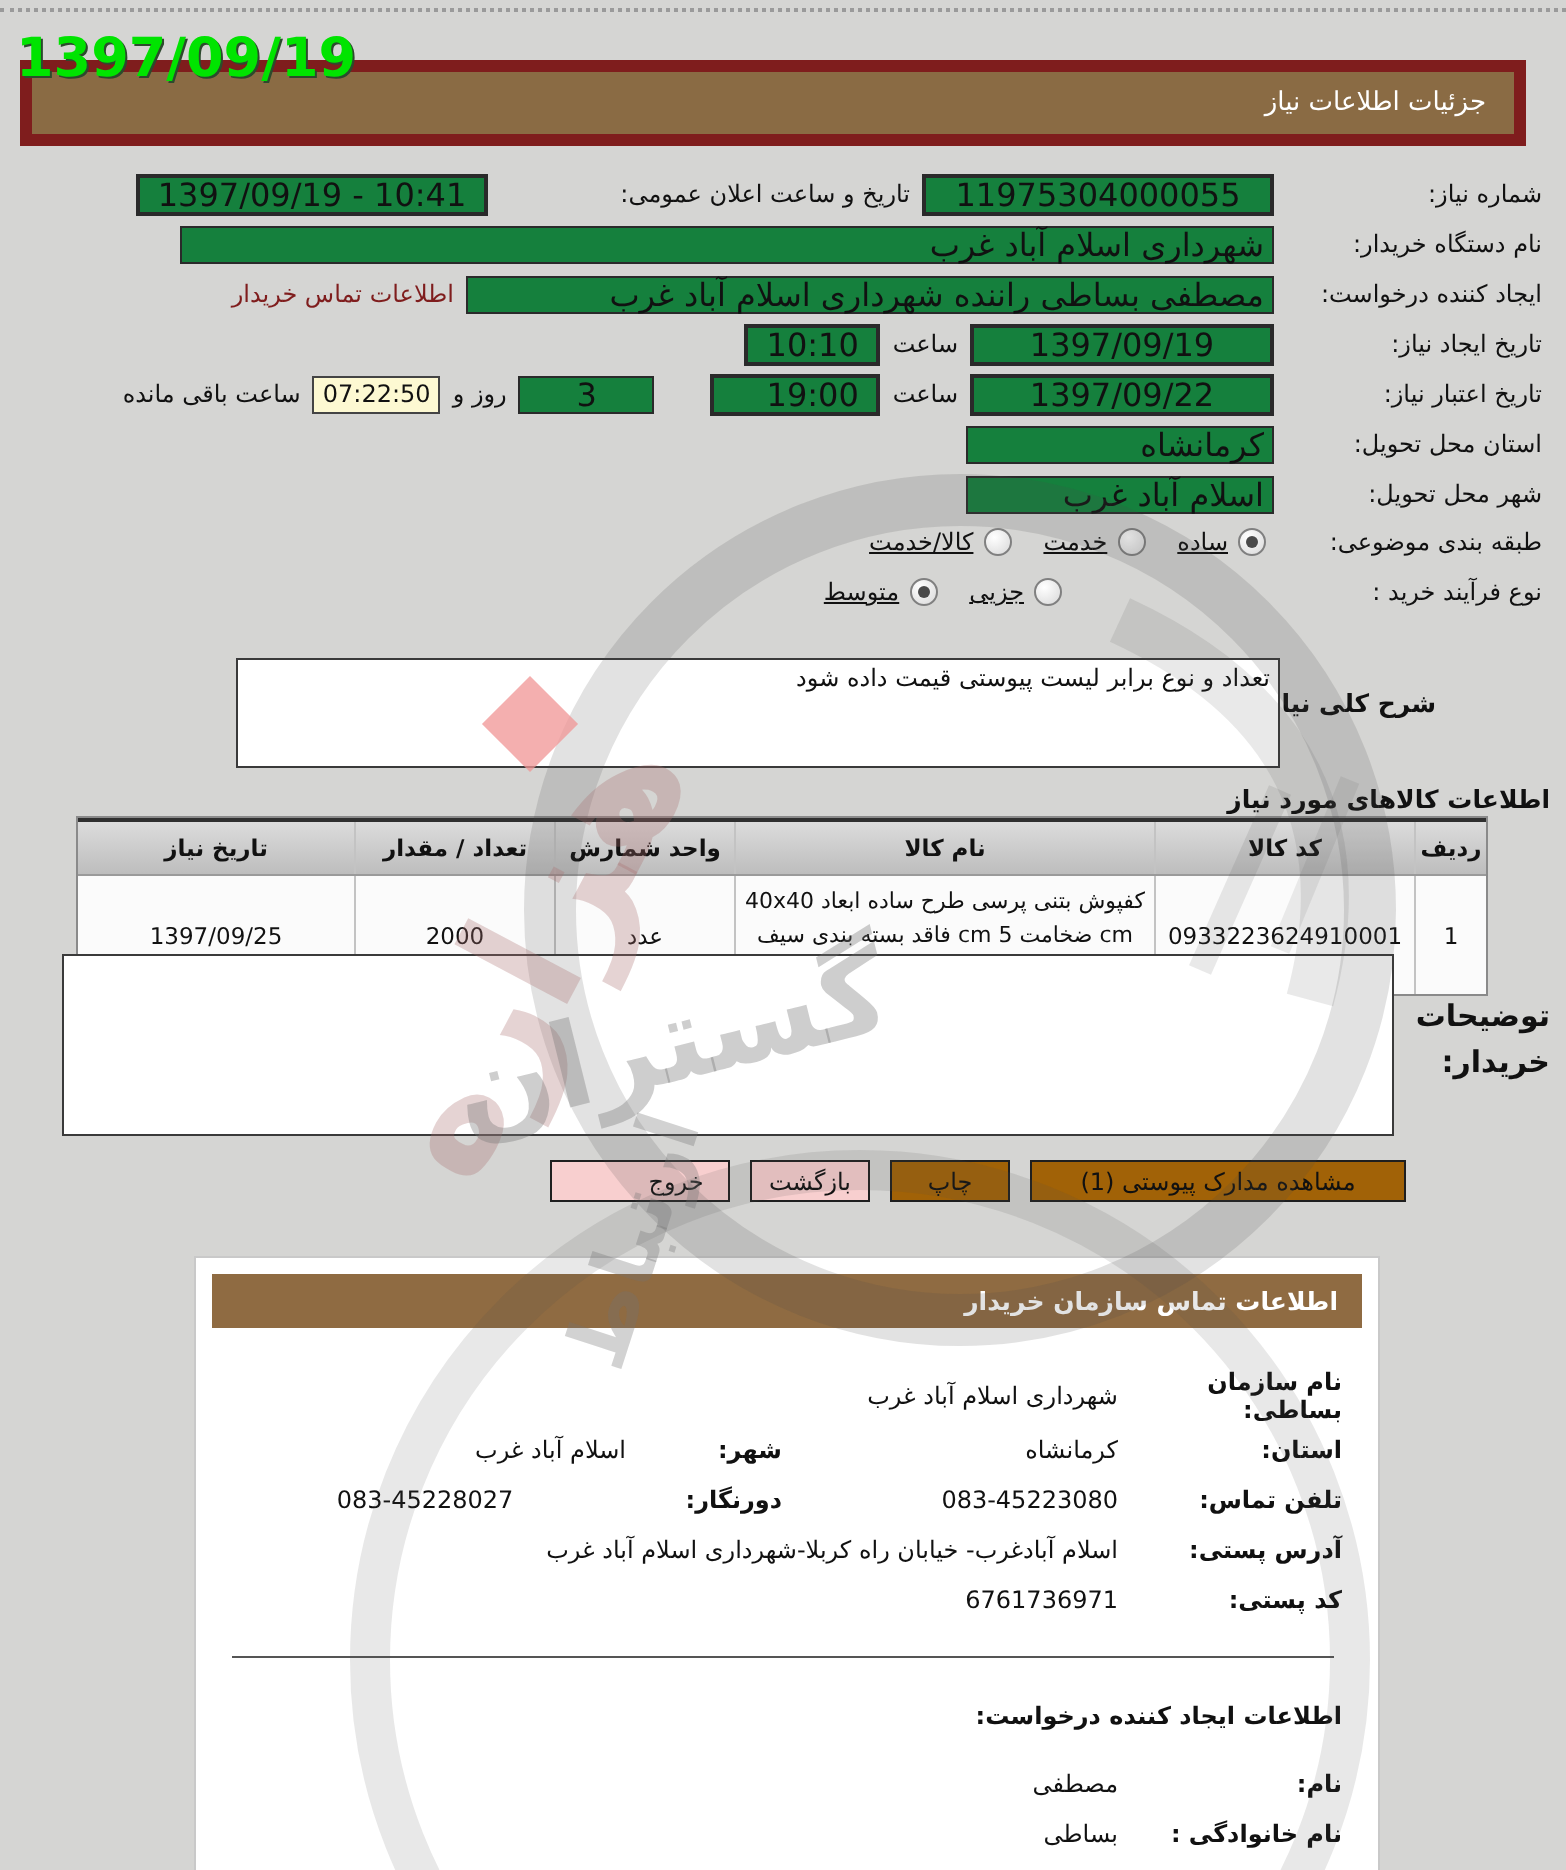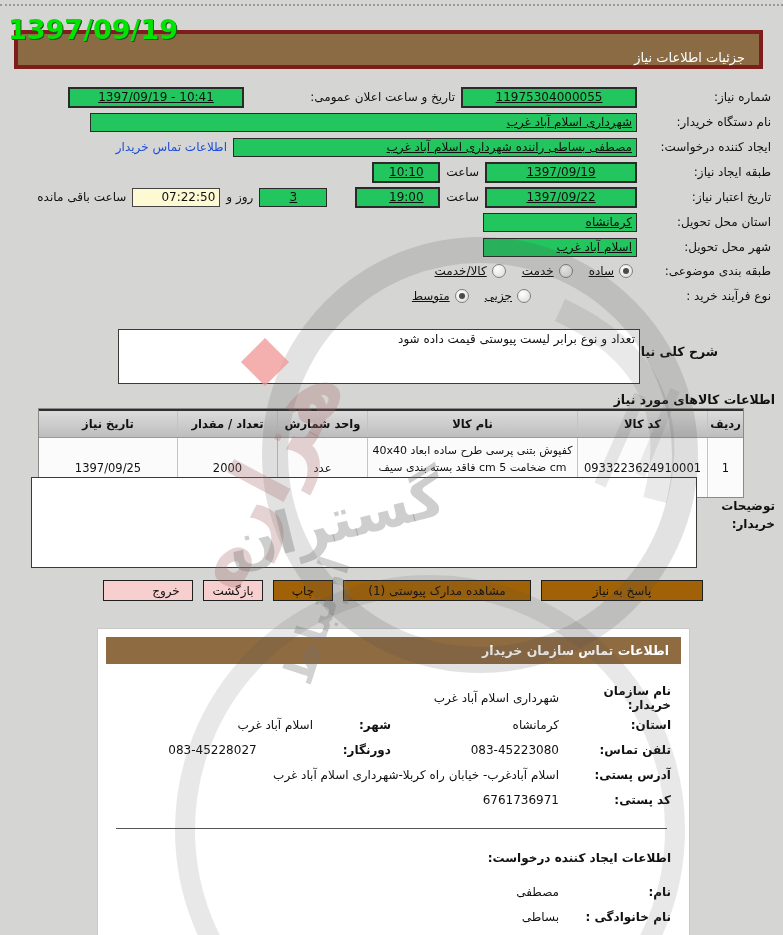--- a/index.html
+++ b/index.html
@@ -1,30 +1,30 @@
 <!DOCTYPE html>
 <html lang="fa" dir="rtl"><head>
 <meta charset="utf-8">
 <style>
   html,body{margin:0;padding:0;background:#d5d5d3;}
   body{font-family:"DejaVu Sans","Liberation Sans",sans-serif;color:#111;}
   .screen{position:relative;width:783px;height:935px;overflow:hidden;background:#d5d5d3;direction:rtl;}
   .topdots{position:absolute;top:4px;left:0;right:0;border-top:2px dotted #9a9a9a;}
-  .mainbar{position:absolute;top:30px;right:20px;width:741px;height:31px;background:#8a6b44;border:4px solid #7f1d1d;display:flex;align-items:flex-end;z-index:2;}
+  .mainbar{position:absolute;top:30px;right:20px;width:741px;height:31px;background:#8a6b44;border:6px solid #7f1d1d;display:flex;align-items:center;z-index:2;}
   .mainbar .t{color:#fff;font-size:13px;padding-right:14px;}
   .greendate{position:absolute;top:14px;right:633px;left:8px;font-size:27px;font-weight:bold;color:#00e400;z-index:3;direction:ltr;text-align:left;text-shadow:1px 1px 0 #2d4a2d;white-space:nowrap;}
   .row{position:absolute;right:12px;left:6px;height:20px;display:flex;align-items:center;gap:6px;font-size:12px;z-index:2;}
   .lbl{width:128px;flex:none;text-align:right;}
   .lbl2{width:205px;flex:none;text-align:right;}
-  .inp{height:17px;background:#22c55e;border:1px solid #2a2a2a;font-size:12px;display:flex;align-items:center;justify-content:center;flex:none;box-sizing:content-box;text-decoration:underline;}
+  .inp{height:17px;background:#15803d;border:1px solid #2a2a2a;font-size:16px;display:flex;align-items:center;justify-content:center;flex:none;box-sizing:content-box;}
   .inp.bold-border{border-width:2px;}
   .inp.rtl-text{justify-content:flex-start;padding-right:4px;}
   .ltr{direction:ltr;unicode-bidi:isolate;}
-  .link{color:#1d4ed8;cursor:pointer;white-space:nowrap;}
-  .countdown{height:17px;width:62px;background:#fdf9d2;border:1px solid #444;font-size:12px;display:flex;align-items:center;justify-content:center;flex:none;padding-left:24px;}
+  .link{color:#7f1d1d;cursor:pointer;white-space:nowrap;}
+  .countdown{height:17px;width:62px;background:#fdf9d2;border:1px solid #444;font-size:12px;display:flex;align-items:center;justify-content:center;flex:none;}
   .radio{width:12px;height:12px;border-radius:50%;border:1px solid #808080;background:radial-gradient(circle at 35% 30%,#ffffff,#d8d8d8);flex:none;position:relative;}
   .radio.sel::after{content:"";position:absolute;inset:3px;border-radius:50%;background:#4a4a4a;}
   .opt{display:flex;align-items:center;gap:5px;text-decoration:underline;}
   .textarea{position:absolute;background:#fff;border:1px solid #3a3a3a;font-size:12px;padding:2px 4px;z-index:2;overflow:hidden;}
   .sectitle{position:absolute;font-weight:bold;font-size:12.5px;z-index:2;}
   .goods{position:absolute;top:408px;right:39px;width:704px;border:1px solid #8a8a8a;z-index:2;background:#fff;}
   .goods .grid{display:grid;grid-template-columns:36px 130px 1fr 90px 100px 138px;}
   .goods .h{background:linear-gradient(#dcdcdc,#bdbdbd);border-top:2px solid #2f2f2f;border-bottom:1px solid #9a9a9a;}
   .goods .h .c{font-weight:bold;}
   .goods .c{border-left:1px solid #c3c3c3;padding:4px 3px;font-size:11.5px;display:flex;align-items:center;justify-content:center;text-align:center;min-height:18px;}
@@ -39,21 +39,21 @@
   .panelbar{margin:8px 8px 0 8px;height:27px;background:#8f6b42;color:#fff;font-weight:bold;font-size:12.5px;display:flex;align-items:center;padding-right:12px;}
   .pcontent{padding:20px 18px 0 14px;font-size:12px;}
   .prow{display:grid;grid-template-columns:112px 168px 78px 1fr;align-items:center;min-height:25px;}
   .prow .pl{font-weight:bold;}
   .prow .span3{grid-column:2 / 5;}
   .panel hr{border:none;border-top:1px solid #555;margin:16px 4px 0 4px;}
   .ctitle{font-weight:bold;margin-top:22px;font-size:12px;}
   .crow{display:grid;grid-template-columns:112px 1fr;align-items:center;min-height:25px;}
   .crow .pl{font-weight:bold;}
   .wm{position:absolute;inset:0;z-index:40;pointer-events:none;}
-  .noteslbl{position:absolute;right:8px;top:497px;width:72px;font-weight:bold;font-size:12px;line-height:1.5;z-index:2;text-align:right;}
+  .noteslbl{position:absolute;right:8px;top:497px;width:72px;font-weight:bold;font-size:15px;line-height:1.5;z-index:2;text-align:right;}
 </style>
 </head>
 <body>
 
 <div class="screen">
 
   <div class="topdots"></div>
 
   <div class="mainbar">
     <span class="t">جزئیات اطلاعات نیاز</span>
@@ -72,21 +72,21 @@
     <span class="inp rtl-text" style="width:541px;">شهرداری اسلام آباد غرب</span>
   </div>
 
   <div class="row" style="top:137px;">
     <span class="lbl">ایجاد کننده درخواست:</span>
     <span class="inp rtl-text" style="width:398px;">مصطفی  بساطی راننده شهرداری اسلام آباد غرب</span>
     <span class="link">اطلاعات تماس خریدار</span>
   </div>
 
   <div class="row" style="top:162px;">
-    <span class="lbl">طبقه ایجاد نیاز:</span>
+    <span class="lbl">تاریخ ایجاد نیاز:</span>
     <span class="inp bold-border" style="width:148px;">1397/09/19</span>
     <span>ساعت</span>
     <span class="inp bold-border" style="width:64px;">10:10</span>
   </div>
 
   <div class="row" style="top:187px;">
     <span class="lbl">تاریخ اعتبار نیاز:</span>
     <span class="inp bold-border" style="width:148px;">1397/09/22</span>
     <span>ساعت</span>
     <span class="inp bold-border" style="width:64px;padding-left:17px;">19:00</span>
@@ -161,34 +161,33 @@
 
   <div class="noteslbl">
     <div>توضیحات</div>
     <div>خریدار:</div>
   </div>
   <div class="textarea" style="top:477px;right:86px;width:656px;height:85px;">
     <span></span>
   </div>
 
   <div class="btns">
-    <span class="btn green" style="width:160px;">پاسخ به نیاز</span>
     <span class="btn green" style="width:186px;">مشاهده مدارک پیوستی (1)</span>
     <span class="btn green" style="width:58px;">چاپ</span>
     <span class="btn pink" style="width:58px;">بازگشت</span>
     <span class="btn pink" style="width:52px;padding-left:36px;">خروج</span>
   </div>
 
   <div class="panel">
     <div class="panelbar">
       <span>اطلاعات تماس سازمان خریدار</span>
     </div>
     <div class="pcontent">
       <div class="prow">
-        <span class="pl">نام سازمان خریدار:</span>
+        <span class="pl">نام سازمان بساطی:</span>
         <span class="span3">شهرداری اسلام آباد غرب</span>
       </div>
       <div class="prow">
         <span class="pl">استان:</span>
         <span>کرمانشاه</span>
         <span class="pl">شهر:</span>
         <span>اسلام آباد غرب</span>
       </div>
       <div class="prow">
         <span class="pl">تلفن تماس:</span>

